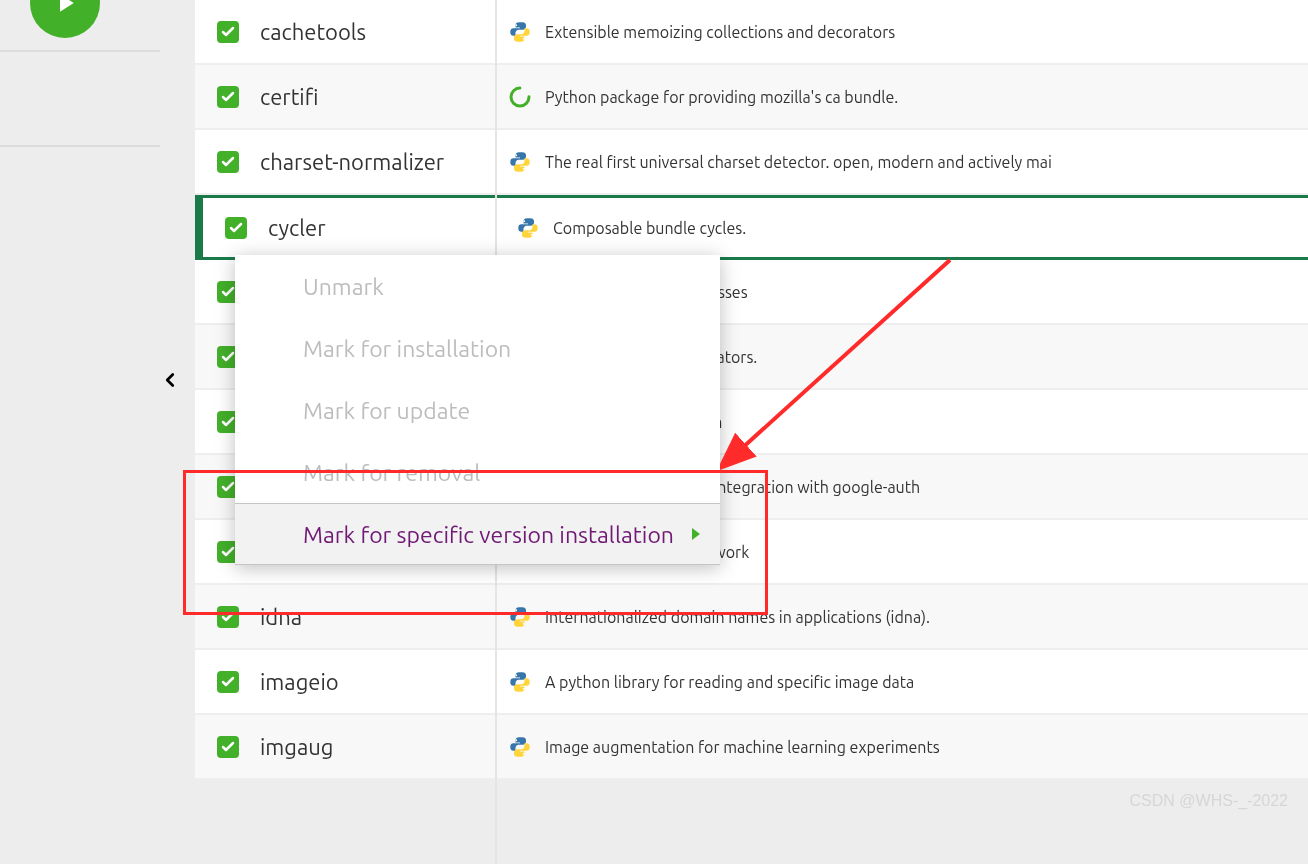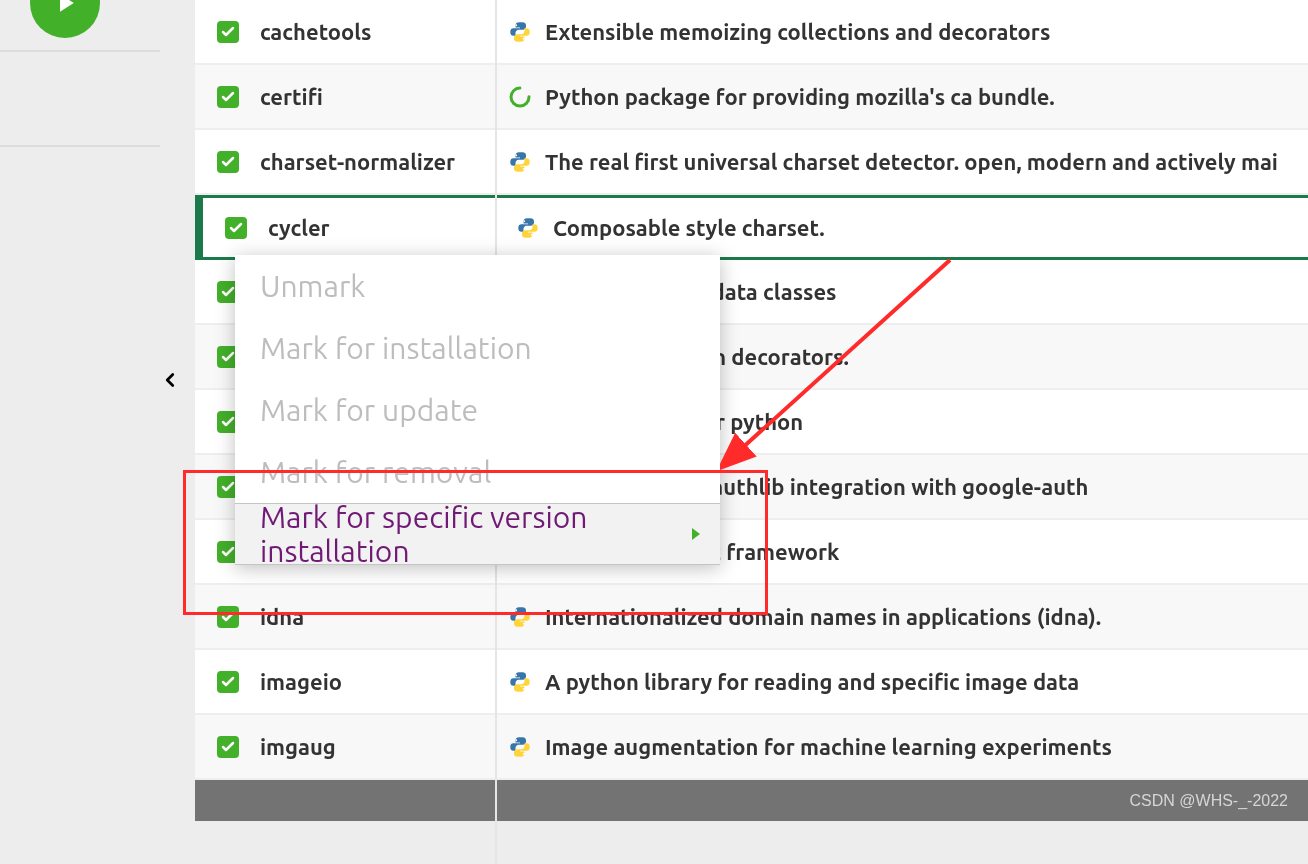--- a/index.html
+++ b/index.html
@@ -4,36 +4,36 @@
 <style>
   *{box-sizing:border-box;margin:0;padding:0;font-family:"Segoe UI",Ubuntu,Arial,sans-serif;}
   body{background:#ededed;width:1308px;height:864px;overflow:hidden;position:relative;}
   .sidebar-area{position:absolute;left:0;top:0;width:160px;height:864px;background:#ededed;}
   .play-circle{position:absolute;left:30px;top:-32px;width:70px;height:70px;border-radius:50%;background:#43b02a;display:flex;align-items:center;justify-content:center;}
   .play-circle svg{width:30px;height:30px;}
   .sidebar-divider{position:absolute;left:0;top:50px;width:160px;height:2px;background:#dcdcdc;}
   .sidebar-divider2{position:absolute;left:0;top:145px;width:160px;height:2px;background:#dcdcdc;}
   .collapse-btn{position:absolute;left:155px;top:360px;width:30px;height:40px;display:flex;align-items:center;justify-content:center;cursor:pointer;}
   .collapse-btn svg{width:22px;height:22px;}
-  .main-panel{position:absolute;left:195px;top:0;width:1113px;height:821px;background:#737373;font-weight:bold;}
+  .main-panel{position:absolute;left:195px;top:0;width:1113px;height:712px;background:#15803d;}
   .pkg-table{width:100%;}
   .pkg-row{display:flex;align-items:center;height:65px;background:#fff;border-bottom:2px solid #eee;}
   .pkg-row.alt{background:#f8f8f8;}
   .pkg-row.sel{background:#fff;border-left:8px solid #1a7a4a;border-top:3px solid #1a7a4a;border-bottom:3px solid #1a7a4a;}
   .col-chk{width:65px;display:flex;justify-content:center;}
   .col-name{width:235px;font-size:22px;color:#333;white-space:nowrap;overflow:hidden;}
   .col-icon{width:50px;display:flex;justify-content:center;}
-  .col-desc{flex:1;font-size:22px;color:#333;white-space:nowrap;overflow:hidden;}
+  .col-desc{flex:1;font-size:16px;color:#333;white-space:nowrap;overflow:hidden;}
   .chk-box{width:22px;height:22px;border-radius:4px;background:#43b02a;display:flex;align-items:center;justify-content:center;}
   .chk-box svg{width:16px;height:16px;}
   .py-icon{width:24px;height:24px;}
   .spinner-icon{width:24px;height:24px;}
   .col-sep{position:absolute;left:300px;top:0;width:2px;height:864px;background:#e5e5e5;pointer-events:none;}
   .ctx-menu{position:absolute;left:235px;top:255px;width:485px;background:#fff;box-shadow:0 3px 18px rgba(0,0,0,0.25);z-index:10;}
-  .ctx-item{height:62px;display:flex;align-items:center;padding-left:25px;font-size:30px;color:#bdbdbd;cursor:default;position:relative;}
+  .ctx-item{height:62px;display:flex;align-items:center;padding-left:68px;font-size:23px;color:#bdbdbd;cursor:default;position:relative;}
   .ctx-item.enabled{color:#701a75;background:#f2f2f2;border-top:1px solid #c5c5c5;border-bottom:1px solid #c5c5c5;cursor:pointer;}
   .ctx-item.enabled .sub-arrow{position:absolute;right:20px;width:0;height:0;border-top:6px solid transparent;border-bottom:6px solid transparent;border-left:8px solid #43b02a;}
   .red-box{position:absolute;left:183px;top:470px;width:585px;height:145px;border:3px solid #ff2a2a;z-index:20;pointer-events:none;}
   .red-arrow{position:absolute;left:720px;top:250px;z-index:20;pointer-events:none;}
   .watermark{position:absolute;right:20px;bottom:54px;font-size:16px;color:#d6d6d6;z-index:30;font-family:Arial,sans-serif;}
 </style>
 </head>
 <body>
 
 <div class="sidebar-area">
@@ -119,21 +119,21 @@
         </div>
         <div class="col-name">cycler</div>
         <div class="col-icon">
           <svg class="py-icon" viewBox="0 0 32 32">
             <path d="M15 3c-4 0-5 2-5 4v3h6v1H7c-2 0-4 1-4 5s2 5 4 5h3v-4c0-2 2-4 4-4h6c2 0 4-2 4-4V7c0-2-1-4-5-4h-4z" fill="#3776ab"></path>
             <circle cx="11" cy="7" r="1.2" fill="#fff"></circle>
             <path d="M17 29c4 0 5-2 5-4v-3h-6v-1h9c2 0 4-1 4-5s-2-5-4-5h-3v4c0 2-2 4-4 4h-6c-2 0-4 2-4 4v2c0 2 1 4 5 4h4z" fill="#ffd43b"></path>
             <circle cx="21" cy="25" r="1.2" fill="#fff"></circle>
           </svg>
         </div>
-        <div class="col-desc">Composable style charset.</div>
+        <div class="col-desc">Composable bundle cycles.</div>
       </div>
       <div class="pkg-row">
         <div class="col-chk">
           <div class="chk-box">
             <svg viewBox="0 0 16 16">
               <path d="M3 8l3 3 7-7" stroke="#fff" stroke-width="2.5" fill="none" stroke-linecap="round" stroke-linejoin="round"></path>
             </svg>
           </div>
         </div>
         <div class="col-name">dataclasses</div>

